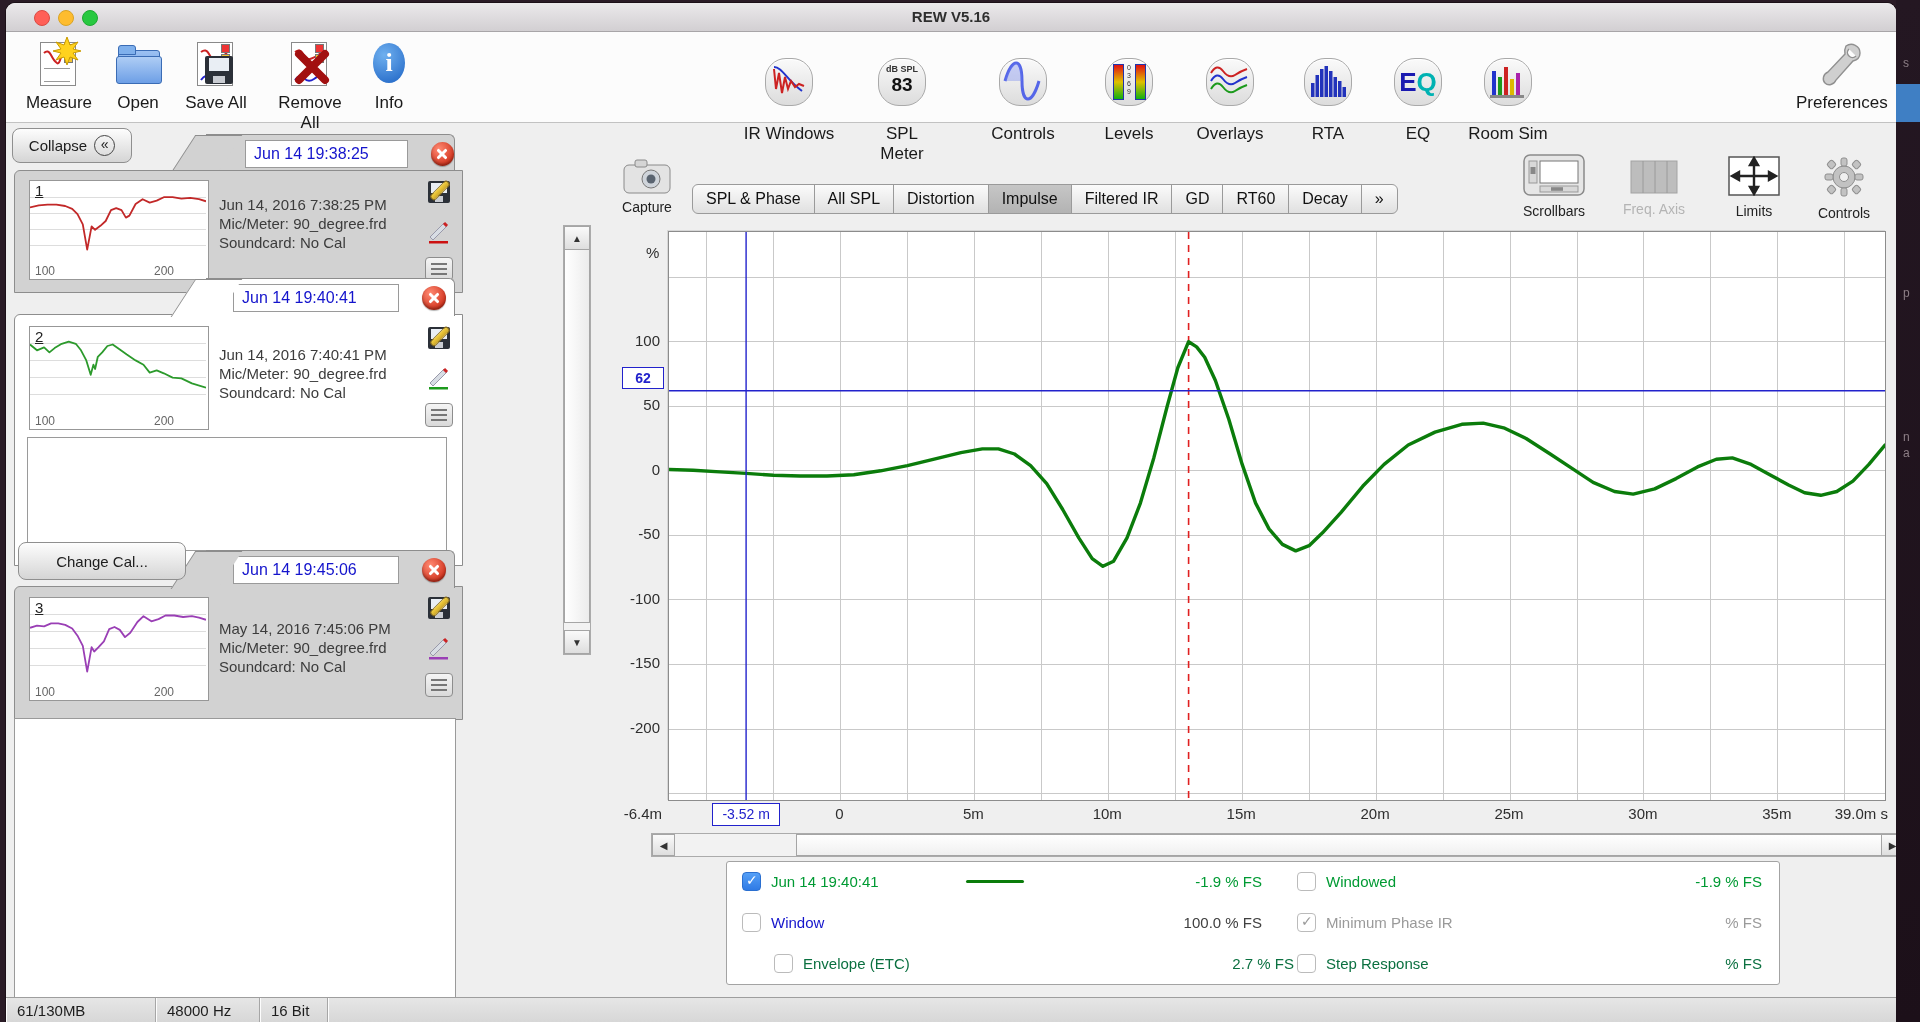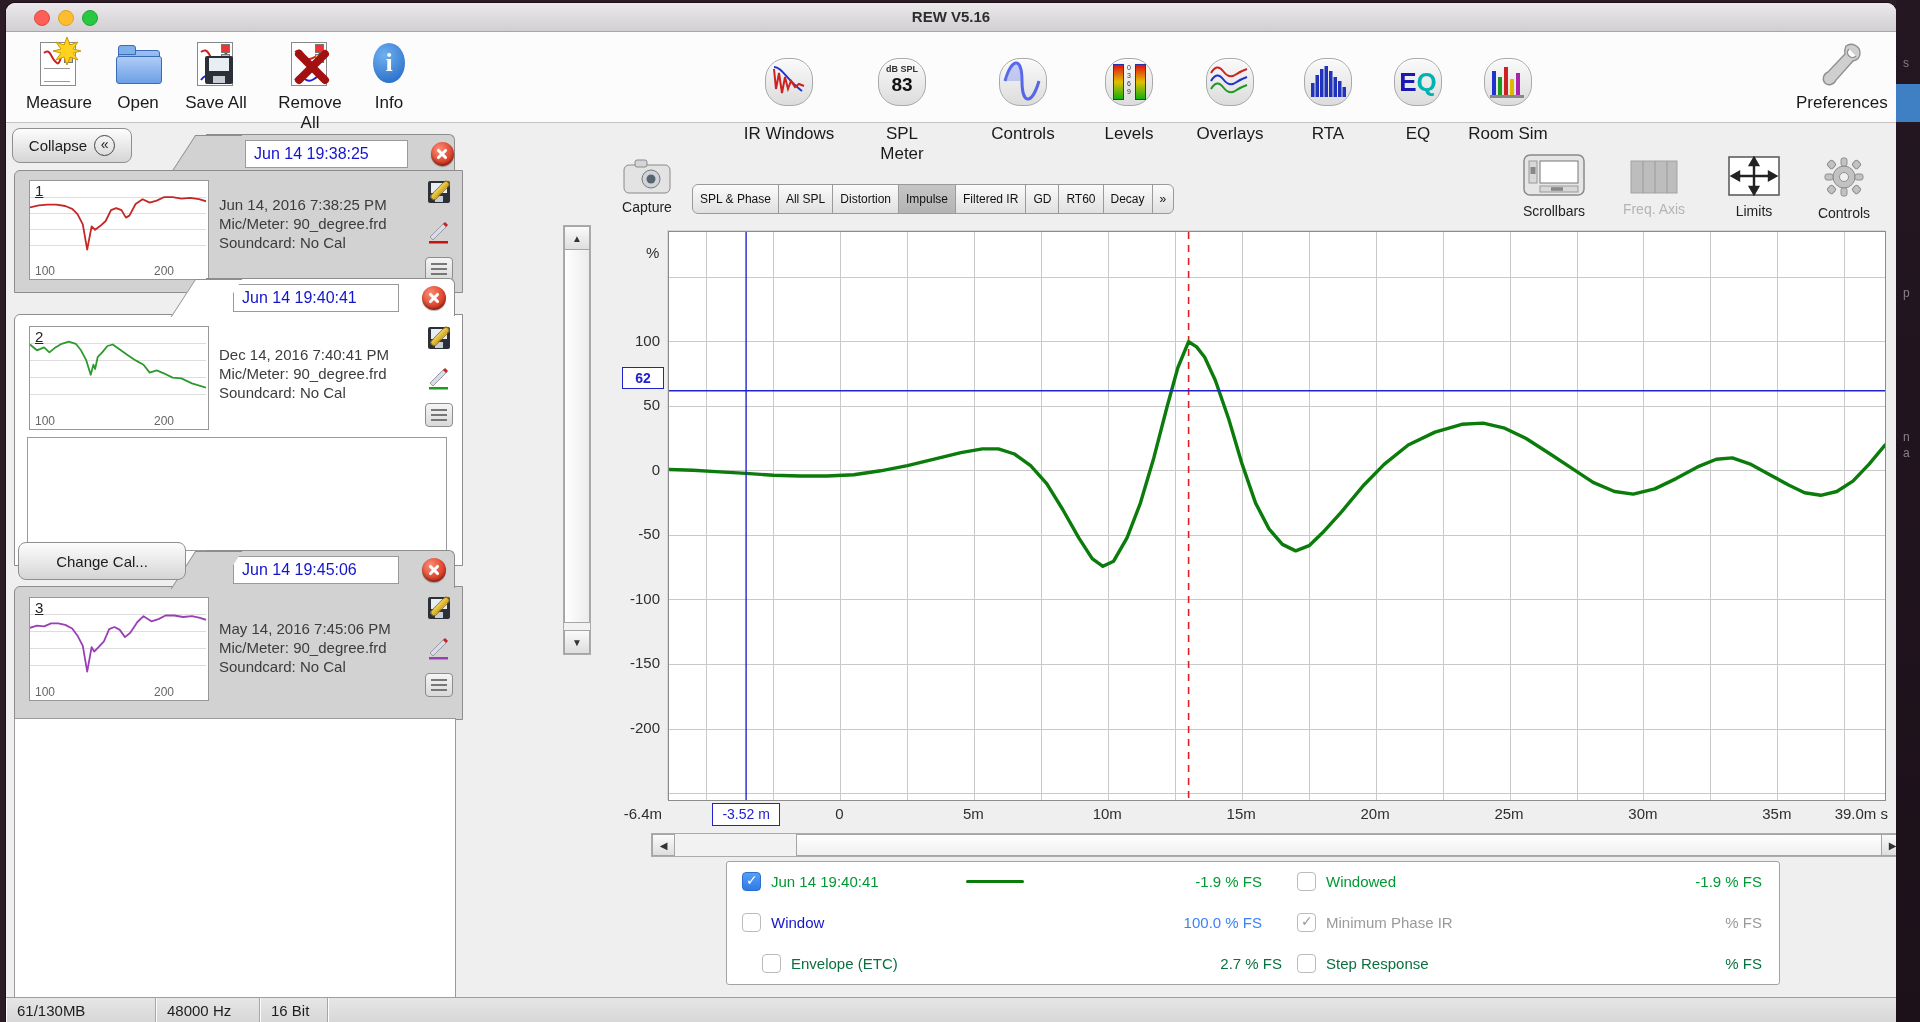--- a/index.html
+++ b/index.html
@@ -61,22 +61,22 @@
             display:flex;flex-direction:column;justify-content:center;gap:3px;padding:0 5px;box-sizing:border-box;}
   .notes-ic i{height:2px;background:#777;}
   .notesbox{position:absolute;background:#fff;border:1px solid #9a9a9a;}
   
   .sb-v{position:absolute;width:26px;background:#f2f2f2;border:1px solid #ababab;}
   .sb-h{position:absolute;height:22px;background:#f2f2f2;border:1px solid #ababab;}
   .sb-arrow{position:absolute;background:linear-gradient(#fafafa,#dedede);border:1px solid #a5a5a5;
             color:#333;font-size:10px;text-align:center;display:flex;align-items:center;justify-content:center;}
   .sb-thumb{position:absolute;background:linear-gradient(90deg,#ffffff,#ececec);border:1px solid #a5a5a5;}
   
-  .gtab{height:28px;padding:0 7px;border:1px solid #9a9a9a;margin-left:-1px;
-        background:linear-gradient(#fbfbfb,#e0e0e0);font-size:12px;color:#111;
+  .gtab{height:28px;padding:0 13px;border:1px solid #9a9a9a;margin-left:-1px;
+        background:linear-gradient(#fbfbfb,#e0e0e0);font-size:16px;color:#111;
         display:flex;align-items:center;white-space:nowrap;}
   .gtab.sel{background:linear-gradient(#c6c6c6,#b3b3b3);}
   .gtab:first-child{border-radius:6px 0 0 6px;margin-left:0;}
   .gtab:last-child{border-radius:0 6px 6px 0;}
   .rtool{position:absolute;text-align:center;font-size:14px;color:#222;}
   .rtool .tlabel{margin-top:4px;}
   #plot-wrap{position:absolute;background:#fff;border:1px solid #8c8c8c;box-shadow:-1px -1px 0 #d7d7d7;}
   #plot-svg{display:block;}
   .ytick{position:absolute;width:52px;text-align:right;font-size:15px;color:#2e2e2e;}
   .xtick{position:absolute;width:70px;text-align:center;font-size:15px;color:#2e2e2e;}
@@ -347,21 +347,21 @@
               <line x1="0" y1="16.8" x2="176" y2="16.8" stroke="#ddd" shape-rendering="crispEdges"></line>
               <line x1="0" y1="33.6" x2="176" y2="33.6" stroke="#ddd" shape-rendering="crispEdges"></line>
               <line x1="0" y1="50.4" x2="176" y2="50.4" stroke="#ddd" shape-rendering="crispEdges"></line>
               <line x1="0" y1="67.2" x2="176" y2="67.2" stroke="#ddd" shape-rendering="crispEdges"></line>
               <polyline points="0.0,17.5 7.0,23.3 14.1,20.4 19.4,25.4 24.6,21.1 31.7,16.8 38.7,14.6 45.8,16.8 51.0,23.3 56.3,33.4 60.7,47.8 63.4,37.7 65.1,42.0 67.8,29.8 72.2,25.4 77.4,19.0 82.7,17.5 89.8,22.6 96.8,27.6 105.6,33.4 113.5,37.7 119.7,45.6 126.7,43.4 133.8,46.3 142.6,50.6 151.4,51.4 161.9,56.4 176.0,60.7" fill="none" stroke="#2c9a2c" stroke-width="1.8" stroke-linejoin="round"></polyline>
             </svg>
         <span class="xt" style="left:5px;">100</span>
         <span class="xt" style="left:124px;">200</span>
       </div>
       <div class="mtext" style="left:204px;top:30px;">
-        <div>Dec 14, 2016 7:40:41 PM</div>
+        <div>Jun 14, 2016 7:40:41 PM</div>
         <div>Mic/Meter: 90_degree.frd</div>
         <div>Soundcard: No Cal</div>
       </div>
       <div class="icol" style="top:10px;">
         <div style="position:relative;width:26px;height:26px;">
               <div class="floppy" style="left:2px;top:2px;width:22px;height:22px;">
                 <div class="lbl"></div>
                 <div class="slot"></div>
               </div>
               <div class="pencil" style="left:3px;top:9px;"></div>
@@ -588,23 +588,23 @@
     <div id="legend" style="left:122px;top:739px;width:1052px;height:122px;">
       <div class="lrow" style="left:15px;top:10px;width:520px;">
         <span class="cb blue"></span>
         <span id="leg-l0" style="color: rgb(0, 154, 51);">Jun 14 19:40:41</span>
         <span class="lswatch" id="leg-swatch" style="background: rgb(11, 124, 11);"></span>
         <span class="lval" id="leg-lv0" style="color: rgb(0, 154, 51);">-1.9 % FS</span>
       </div>
       <div class="lrow" style="left:15px;top:51px;width:520px;">
         <span class="cb"></span>
         <span id="leg-l1" style="color: rgb(20, 20, 204);">Window</span>
-            <span class="lval" id="leg-lv1" style="color: #3b82f6;">100.0 % FS</span>
-      </div>
-      <div class="lrow" style="left:15px;top:92px;width:520px;padding-left:20px;">
+            <span class="lval" id="leg-lv1" style="color: #404040;">100.0 % FS</span>
+      </div>
+      <div class="lrow" style="left:27px;top:92px;width:520px;padding-left:20px;">
         <span class="cb"></span>
         <span id="leg-l2" style="color: rgb(11, 112, 64);">Envelope (ETC)</span>
             <span class="lval" id="leg-lv2" style="color: rgb(11, 112, 64);">2.7 % FS</span>
       </div>
       <div class="lrow" style="left:570px;top:10px;width:465px;">
         <span class="cb"></span>
         <span id="leg-r0" style="color: rgb(0, 154, 51);">Windowed</span>
             <span class="lval" id="leg-rv0" style="color: rgb(0, 154, 51);">-1.9 % FS</span>
       </div>
       <div class="lrow" style="left:570px;top:51px;width:465px;">

